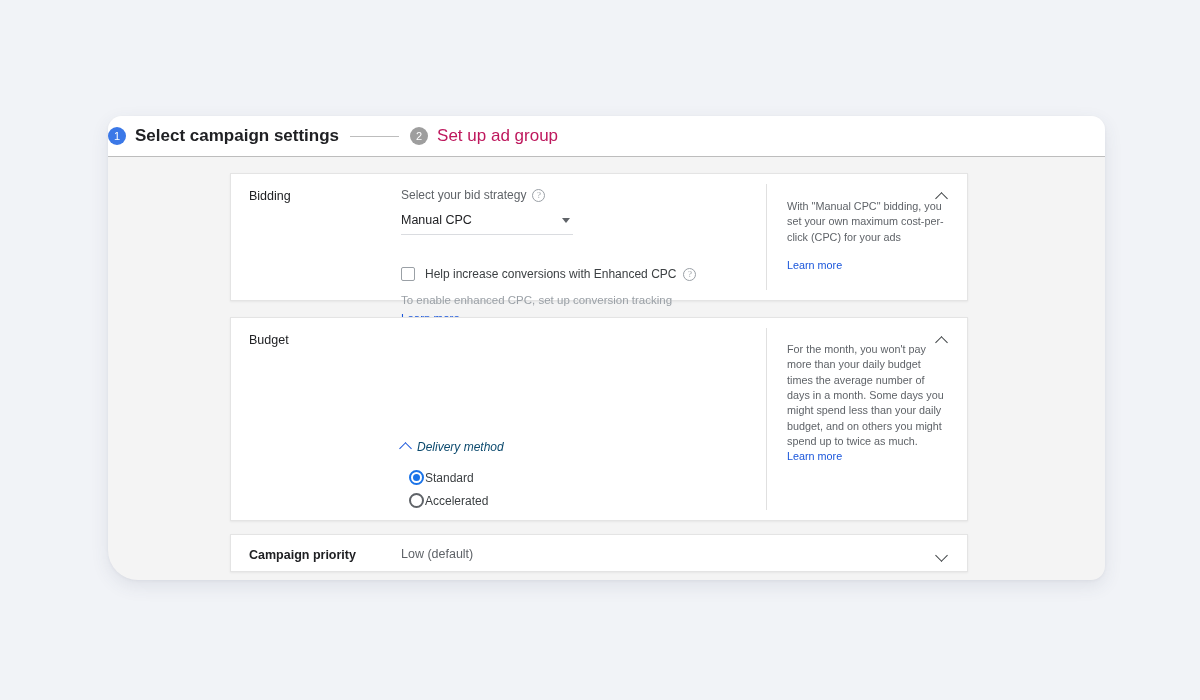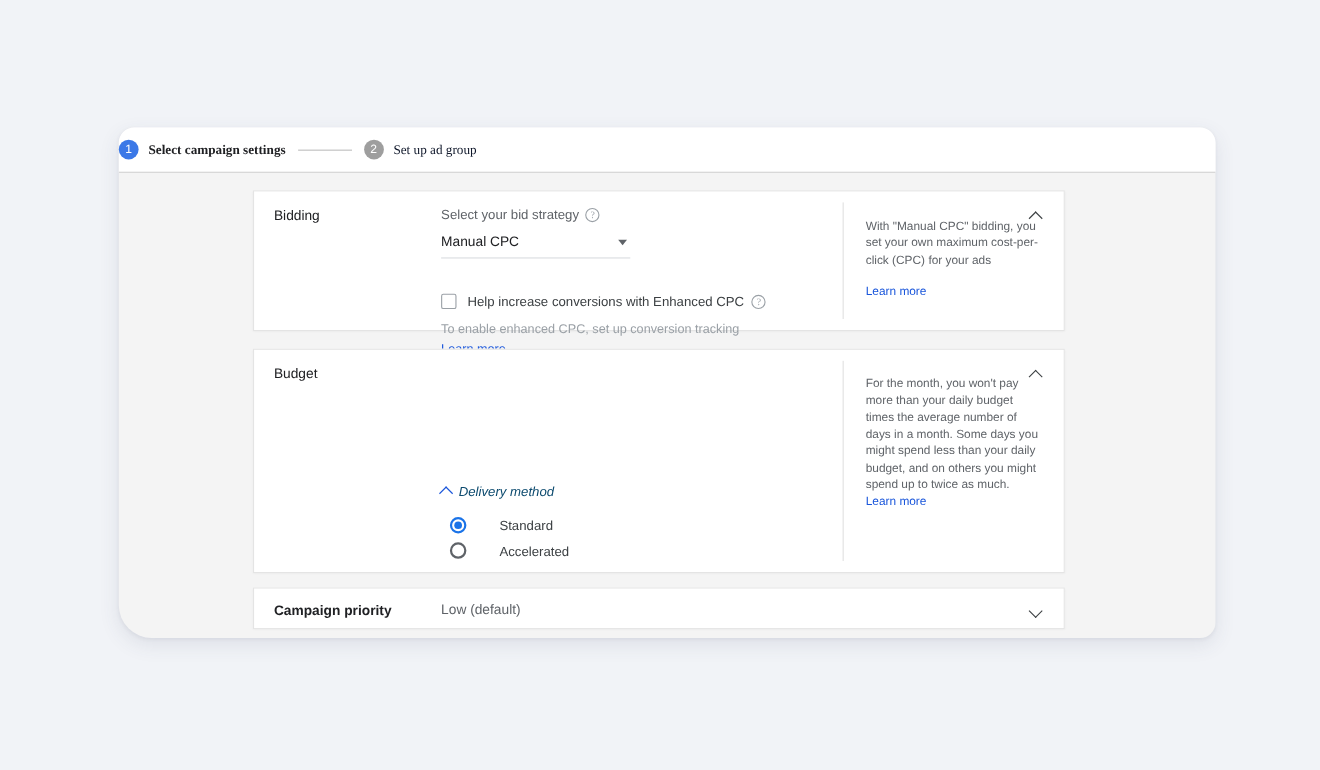--- a/index.html
+++ b/index.html
@@ -49,27 +49,26 @@
     font-size: 11px;
     line-height: 18px;
     text-align: center;
     font-weight: 400;
     flex: none;
   }
   .step-badge.active { background: #3b78e7; }
   .step-badge.inactive { background: #9e9e9e; }
 
   .step-label {
-    font-size: 12px;
+    font-size: 17px;
     margin-left: 9px;
     white-space: nowrap;
-    font-family: Liberation Serif, serif;
   }
   .step-label.active { color: #202124; font-weight: 700; }
-  .step-label.inactive { color: #0f172a; font-weight: 400; }
+  .step-label.inactive { color: #be185d; font-weight: 400; }
 
   .step-connector {
     width: 49px; height: 1px;
     background: #bdbdbd;
     margin: 0 11px;
   }
 
   .card {
     position: absolute;
     left: 122px;
@@ -246,21 +245,21 @@
     font-style: italic;
   }
 
   .radio-group {
     position: absolute;
     left: 178px; top: 148px;
   }
   .radio-row {
     display: flex;
     align-items: center;
-    gap: 30px;
+    gap: 1px;
     height: 23px;
     cursor: pointer;
   }
   .radio {
     width: 15px; height: 15px;
     border-radius: 50%;
     border: 2px solid #5f6368;
     background: #fff;
     position: relative;
     flex: none;

